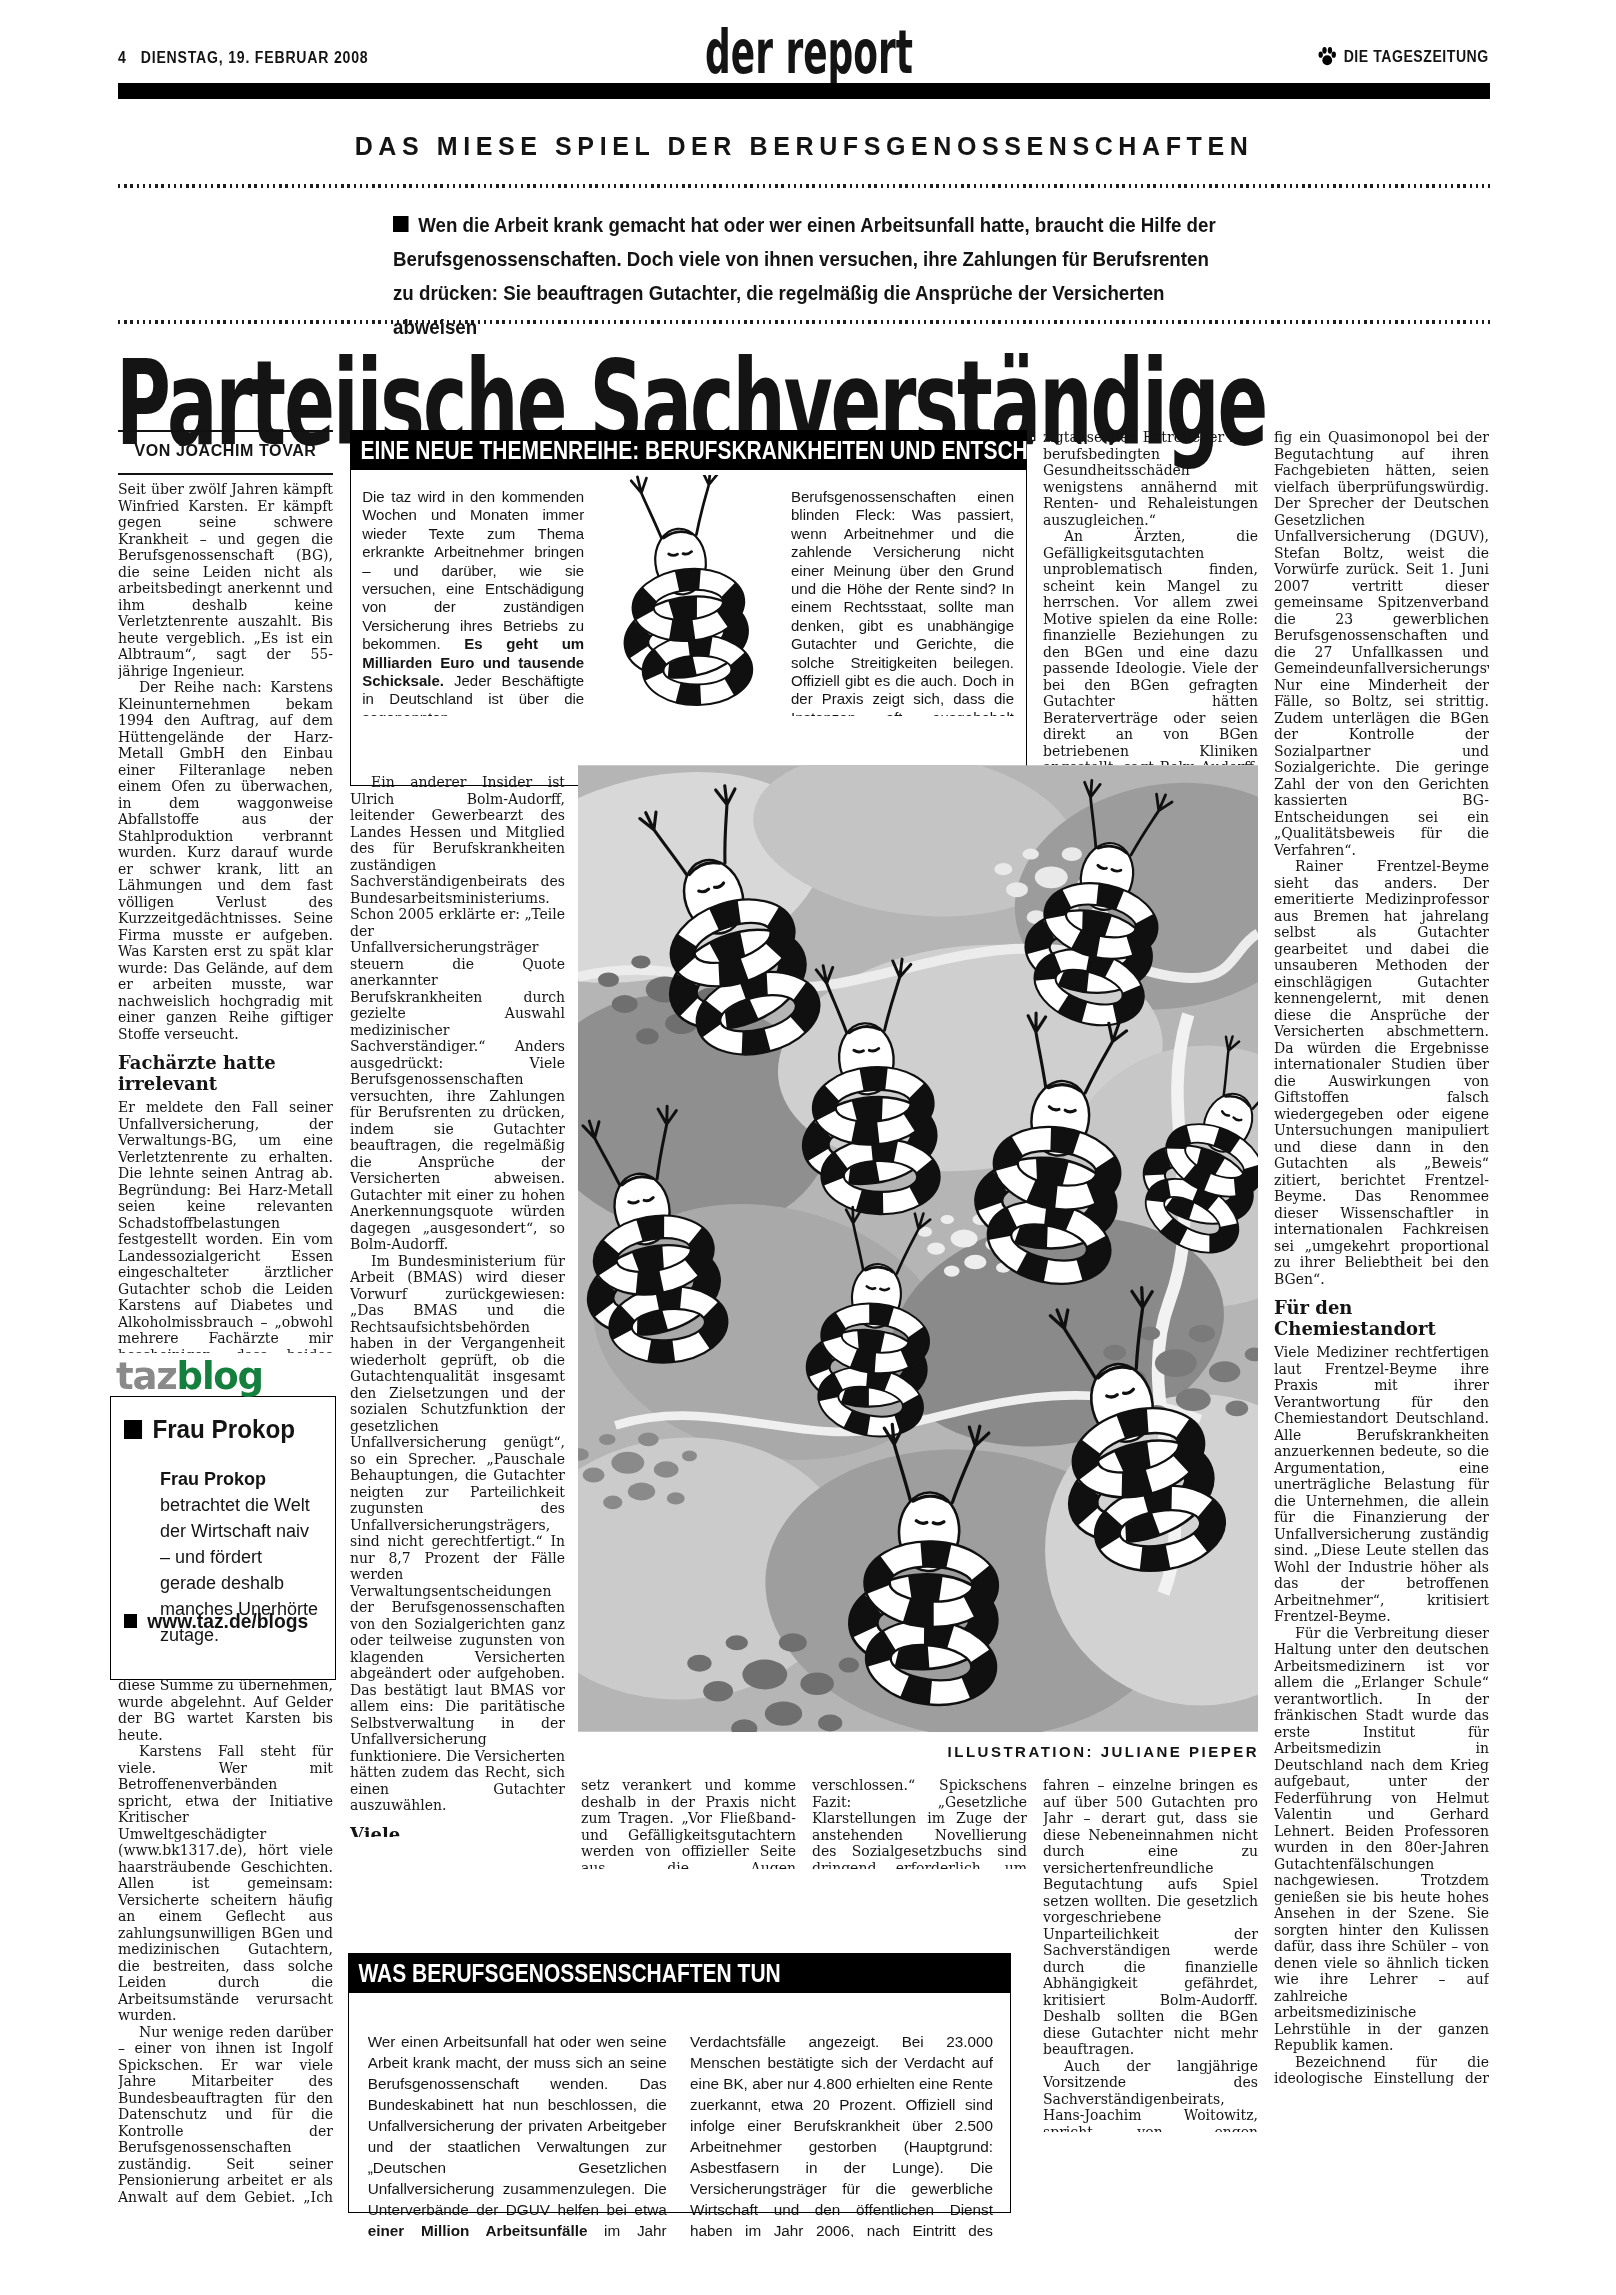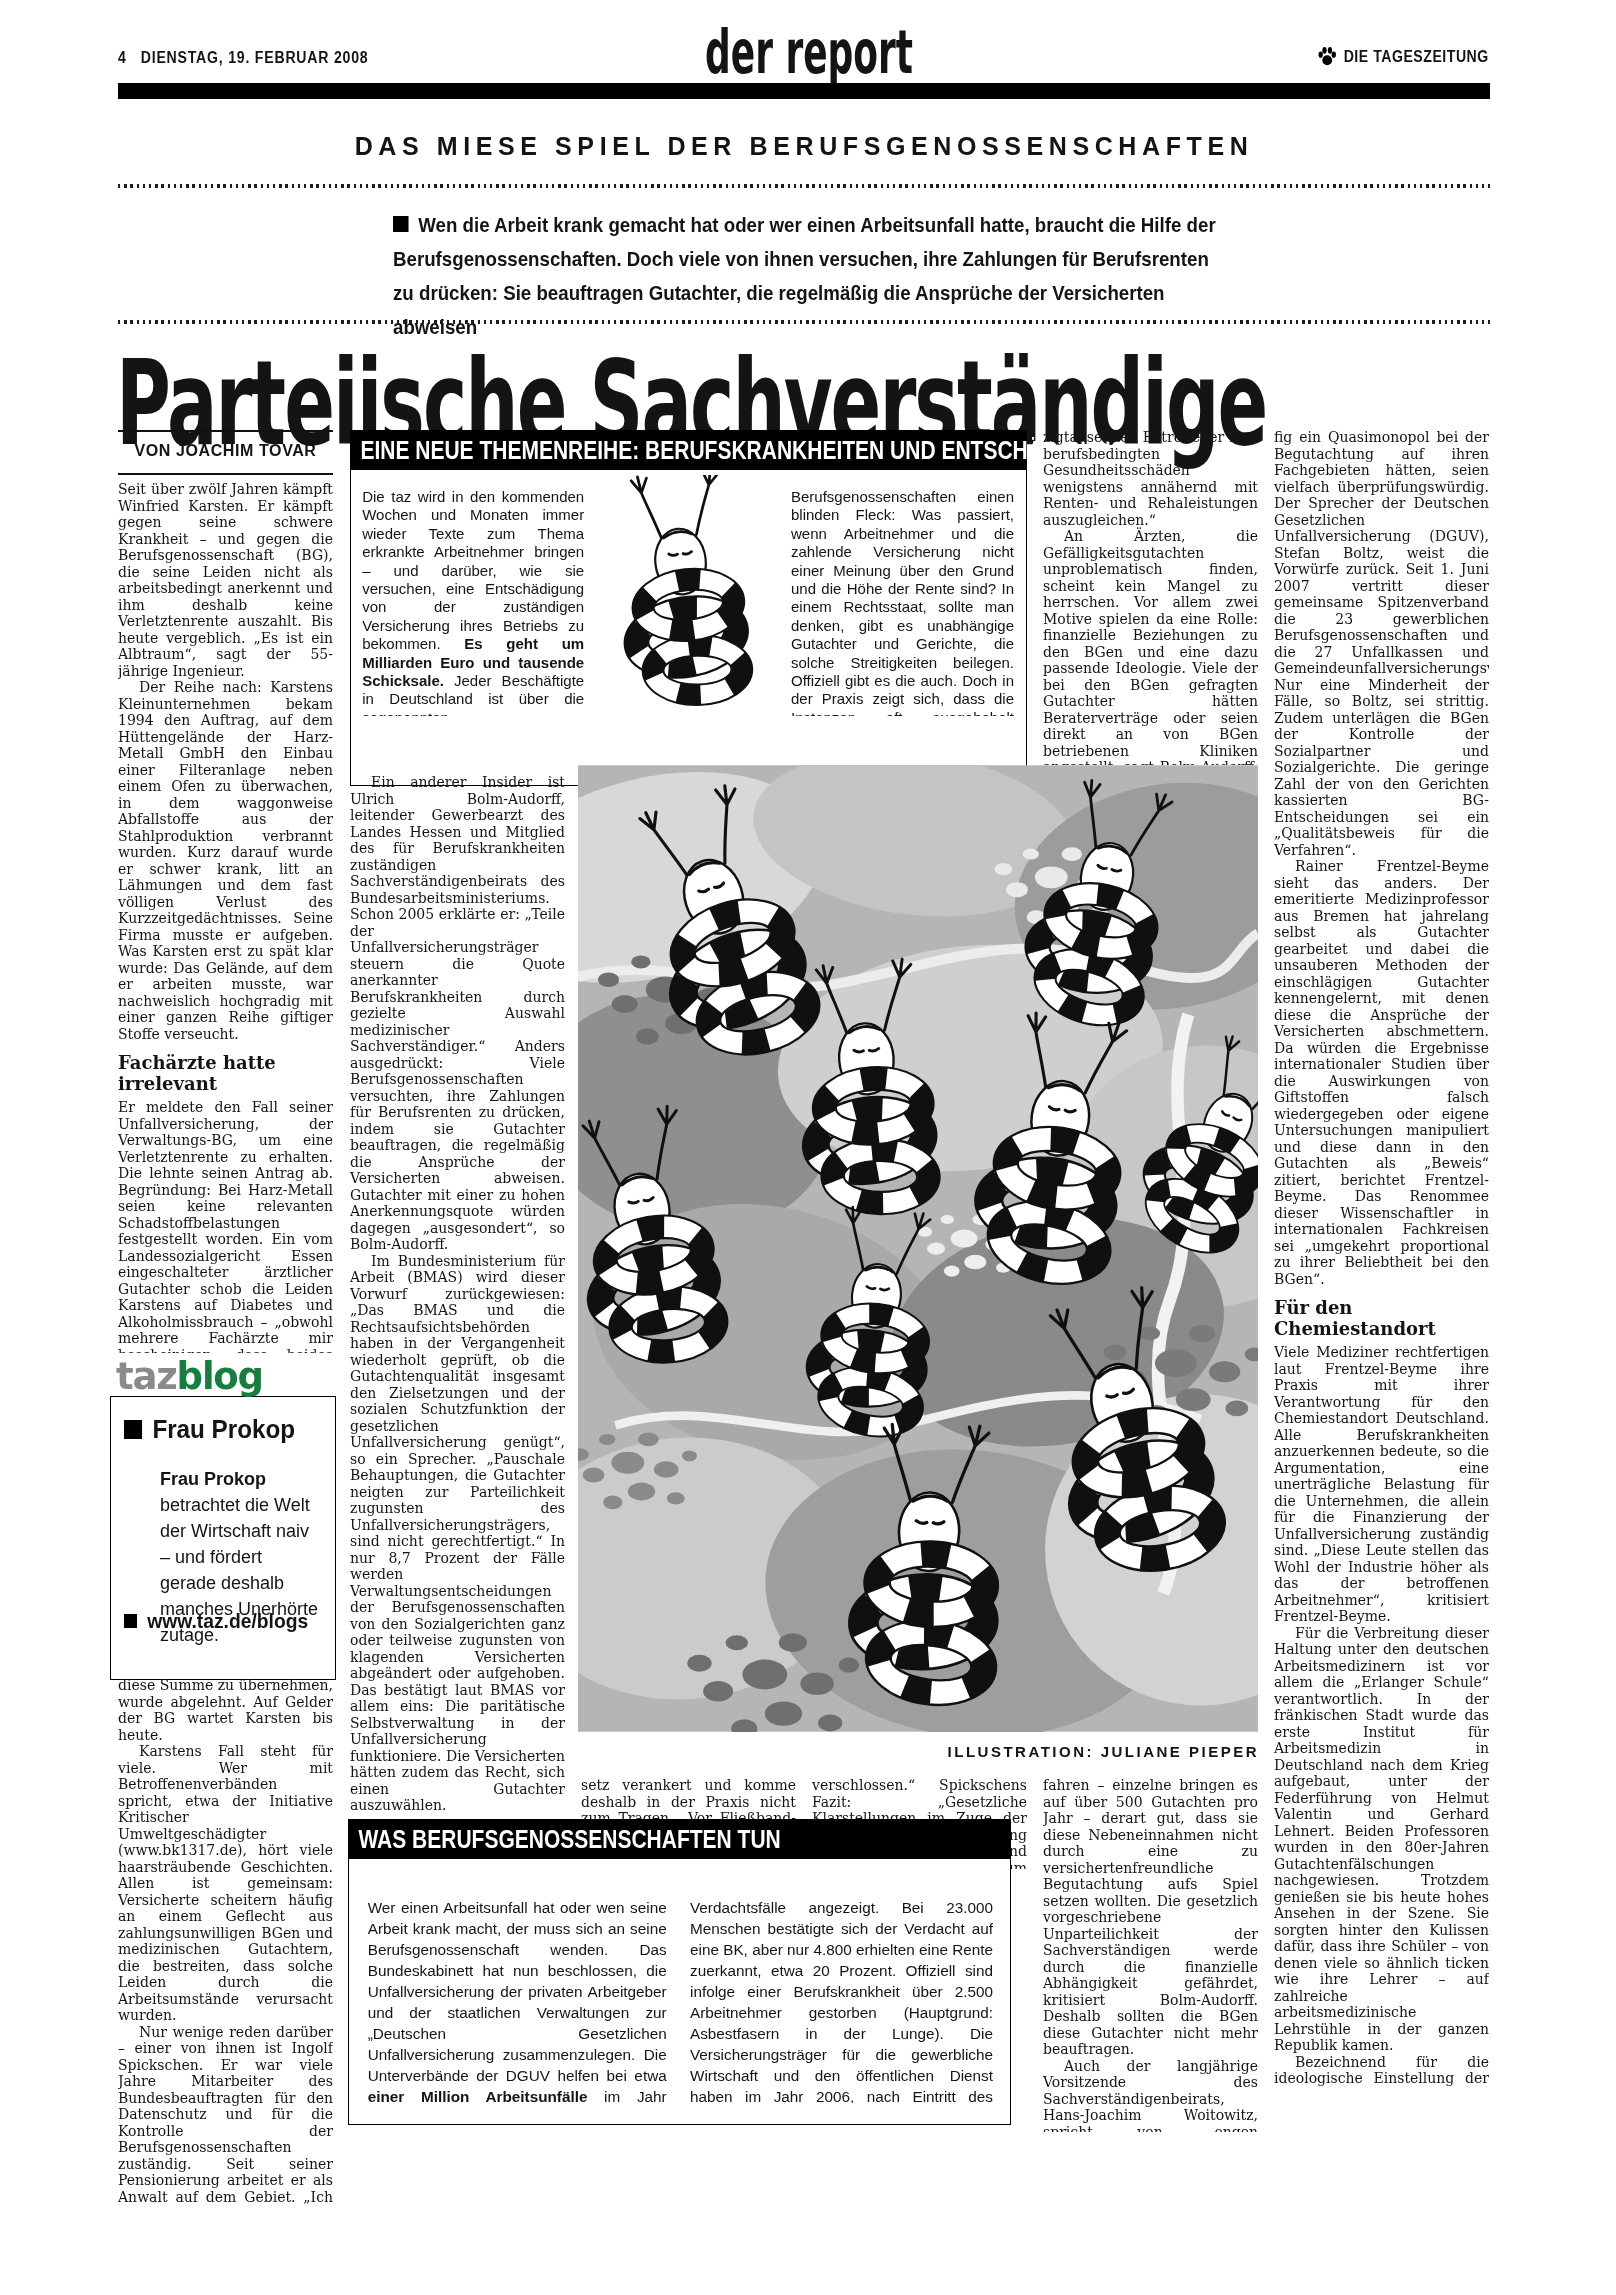--- a/index.html
+++ b/index.html
@@ -233,21 +233,21 @@
 
   <div class="abs serif clip" style="left:1274px;top:429px;width:215px;height:1657px">
     <p class="ni">fig ein Quasimonopol bei der Begutachtung auf ihren Fachgebieten hätten, seien vielfach überprüfungswürdig. Der Sprecher der Deutschen Gesetzlichen Unfallversicherung (DGUV), Stefan Boltz, weist die Vorwürfe zurück. Seit 1. Juni 2007 vertritt dieser gemeinsame Spitzenverband die 23 gewerblichen Berufsgenossenschaften und die 27 Unfallkassen und Gemeindeunfallversicherungsverbände. Nur eine Minderheit der Fälle, so Boltz, sei strittig. Zudem unterlägen die BGen der Kontrolle der Sozialpartner und Sozialgerichte. Die geringe Zahl der von den Gerichten kassierten BG-Entscheidungen sei ein „Qualitätsbeweis für die Verfahren“.</p>
     <p>Rainer Frentzel-Beyme sieht das anders. Der emeritierte Medizinprofessor aus Bremen hat jahrelang selbst als Gutachter gearbeitet und dabei die unsauberen Methoden der einschlägigen Gutachter kennengelernt, mit denen diese die Ansprüche der Versicherten abschmettern. Da würden die Ergebnisse internationaler Studien über die Auswirkungen von Giftstoffen falsch wiedergegeben oder eigene Untersuchungen manipuliert und diese dann in den Gutachten als „Beweis“ zitiert, berichtet Frentzel-Beyme. Das Renommee dieser Wissenschaftler in internationalen Fachkreisen sei „umgekehrt proportional zu ihrer Beliebtheit bei den BGen“.</p>
     <h3>Für den Chemiestandort</h3>
     <p class="ni">Viele Mediziner rechtfertigen laut Frentzel-Beyme ihre Praxis mit ihrer Verantwortung für den Chemiestandort Deutschland. Alle Berufskrankheiten anzuerkennen bedeute, so die Argumentation, eine unerträgliche Belastung für die Unternehmen, die allein für die Finanzierung der Unfallversicherung zuständig sind. „Diese Leute stellen das Wohl der Industrie höher als das der betroffenen Arbeitnehmer“, kritisiert Frentzel-Beyme.</p>
     <p>Für die Verbreitung dieser Haltung unter den deutschen Arbeitsmedizinern ist vor allem die „Erlanger Schule“ verantwortlich. In der fränkischen Stadt wurde das erste Institut für Arbeitsmedizin in Deutschland nach dem Krieg aufgebaut, unter der Federführung von Helmut Valentin und Gerhard Lehnert. Beiden Professoren wurden in den 80er-Jahren Gutachtenfälschungen nachgewiesen. Trotzdem genießen sie bis heute hohes Ansehen in der Szene. Sie sorgten hinter den Kulissen dafür, dass ihre Schüler – von denen viele so ähnlich ticken wie ihre Lehrer – auf zahlreiche arbeitsmedizinische Lehrstühle in der ganzen Republik kamen.</p>
     <p>Bezeichnend für die ideologische Einstellung der beiden Ärzte ist der unter ihrer Federführung vergebene Ernst-Wilhelm-Baader-Preis – benannt nach einem sehr umstrittenen Arbeitsmediziner aus der Nazi-Zeit. Dieser schrieb 1934 über seine Berufsauffassung: „Als Ärzten erwächst uns aber die Pflicht, angesichts des zunehmenden Missbrauchs unserer Sozialgesetze den Versicherungsbetrügern und insbesondere den Simulanten gewerblicher Berufskrankheiten mit Mut und Unerbittlichkeit entgegenzutreten.“ Viele Arbeitsmediziner sehen das heute offenbar ähnlich.</p>
   </div>
 
-  <div class="abs framed" style="left:348px;top:1819px;width:663px;height:306px">
+  <div class="abs framed" style="left:348px;top:1953px;width:663px;height:260px">
     <div class="boxbar">
       <span>WAS BERUFSGENOSSENSCHAFTEN TUN</span>
     </div>
     <div class="abs sansbox2 clip" style="left:18.7px;top:77px;width:299px;height:206px">
       <span>Wer einen Arbeitsunfall hat oder wen seine Arbeit krank macht, der muss sich an seine Berufsgenossenschaft wenden. Das Bundeskabinett hat nun beschlossen, die Unfallversicherung der privaten Arbeitgeber und der staatlichen Verwaltungen zur „Deutschen Gesetzlichen Unfallversicherung zusammenzulegen. Die Unterverbände der DGUV helfen bei etwa </span><b>einer Million Arbeitsunfälle</b><span> im Jahr (www.dguv.de) und offiziellen Berufskrankheiten (BK) – hier wurden 2006 etwa 61.000</span>
     </div>
     <div class="abs sansbox2 clip" style="left:341px;top:77px;width:303px;height:206px">
       <span>Verdachtsfälle angezeigt. Bei 23.000 Menschen bestätigte sich der Verdacht auf eine BK, aber nur 4.800 erhielten eine Rente zuerkannt, etwa 20 Prozent. Offiziell sind infolge einer Berufskrankheit über 2.500 Arbeitnehmer gestorben (Hauptgrund: Asbestfasern in der Lunge). Die Versicherungsträger für die gewerbliche Wirtschaft und den öffentlichen Dienst haben im Jahr 2006, nach Eintritt des Versicherungsfalls, Entschädigungsleistungen in Höhe von 8,257 Milliarden Euro erbracht.</span>&nbsp;&nbsp;
     </div>
   </div>

